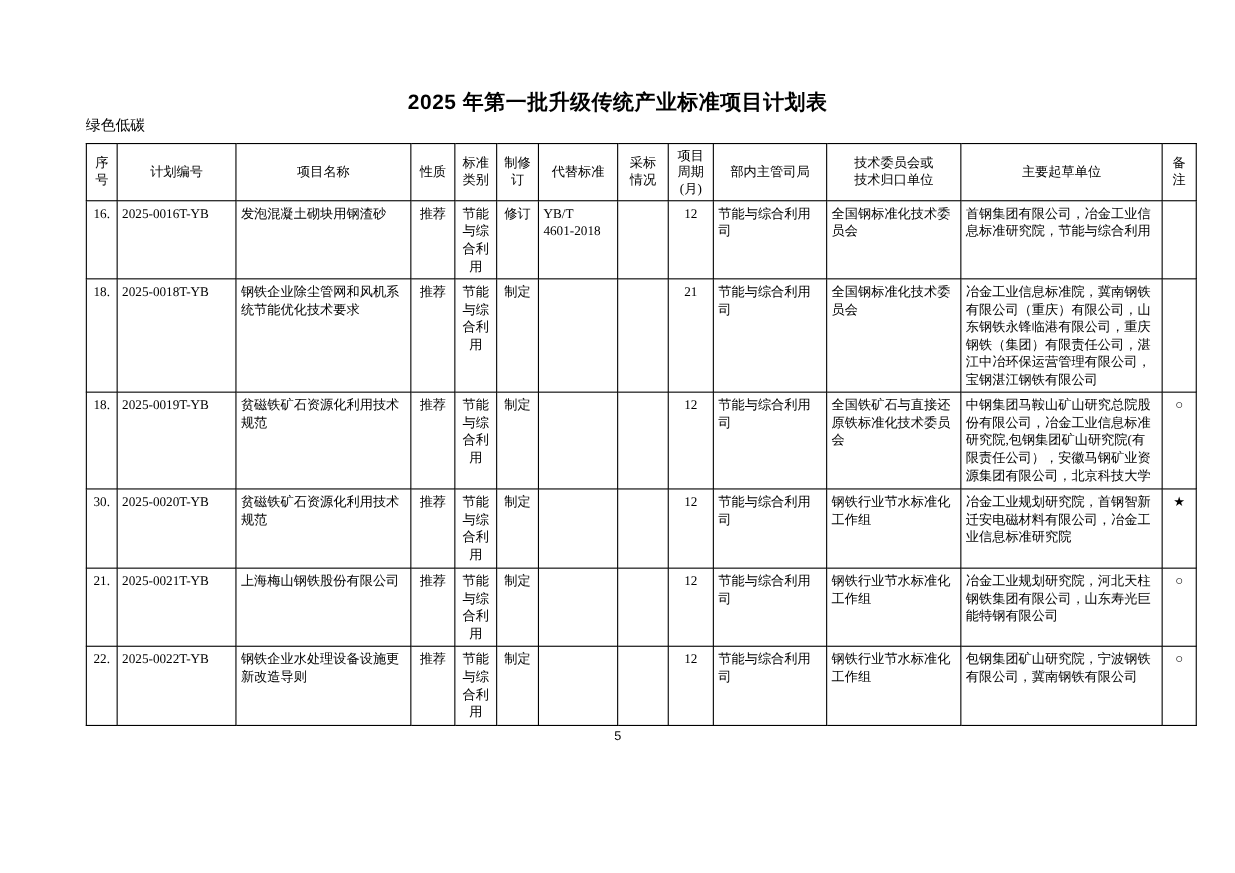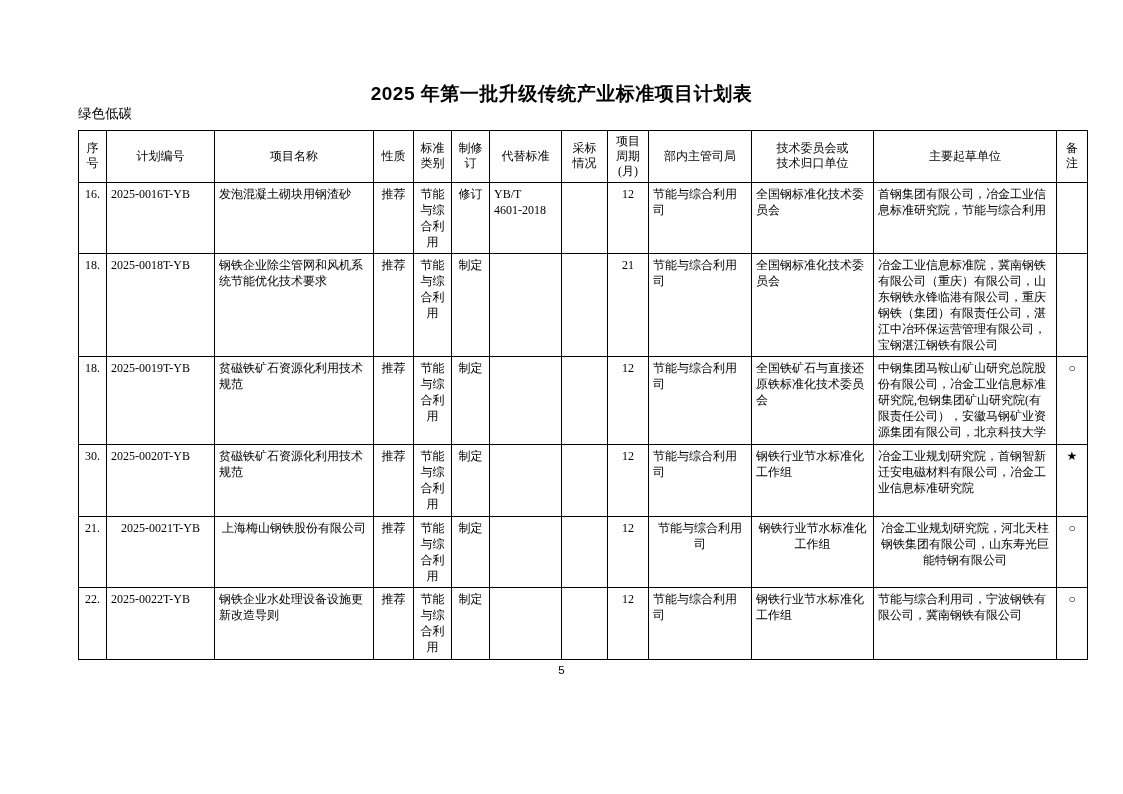--- a/index.html
+++ b/index.html
@@ -62,21 +62,21 @@
   .std-table td:nth-child(4),
   .std-table td:nth-child(5),
   .std-table td:nth-child(6),
   .std-table td:nth-child(8),
   .std-table td:nth-child(9),
   .std-table td:nth-child(13){text-align:center;}
   tr.r-h69 td{height:69px;}
   tr.r-h103 td{height:103px;margin-left:40px;}
   tr.r-h88 td{height:88px;}
   tr.r-h72 td{height:72px;}
-  tr.r-h70 td{height:70px;text-align:center;}
+  tr.r-h70 td{height:70px;}
   .page-number{
     margin-top:4px;
     text-align:center;
     font-size:11.5px;
     font-family:"Liberation Sans","DejaVu Sans",sans-serif;
   }
 </style>
 </head>
 <body>
 
@@ -207,20 +207,20 @@
           <td>2025-0022T-YB</td>
           <td>钢铁企业水处理设备设施更新改造导则</td>
           <td>推荐</td>
           <td>节能与综合利用</td>
           <td>制定</td>
           <td></td>
           <td></td>
           <td>12</td>
           <td>节能与综合利用司</td>
           <td>钢铁行业节水标准化工作组</td>
-          <td>节能与综合利用司，宁波钢铁有限公司，冀南钢铁有限公司</td>
+          <td>包钢集团矿山研究院，宁波钢铁有限公司，冀南钢铁有限公司</td>
           <td>○</td>
         </tr>
       </tbody>
   </table>
 
   <div class="page-number">5</div>
 </div>
 
 </body></html>

